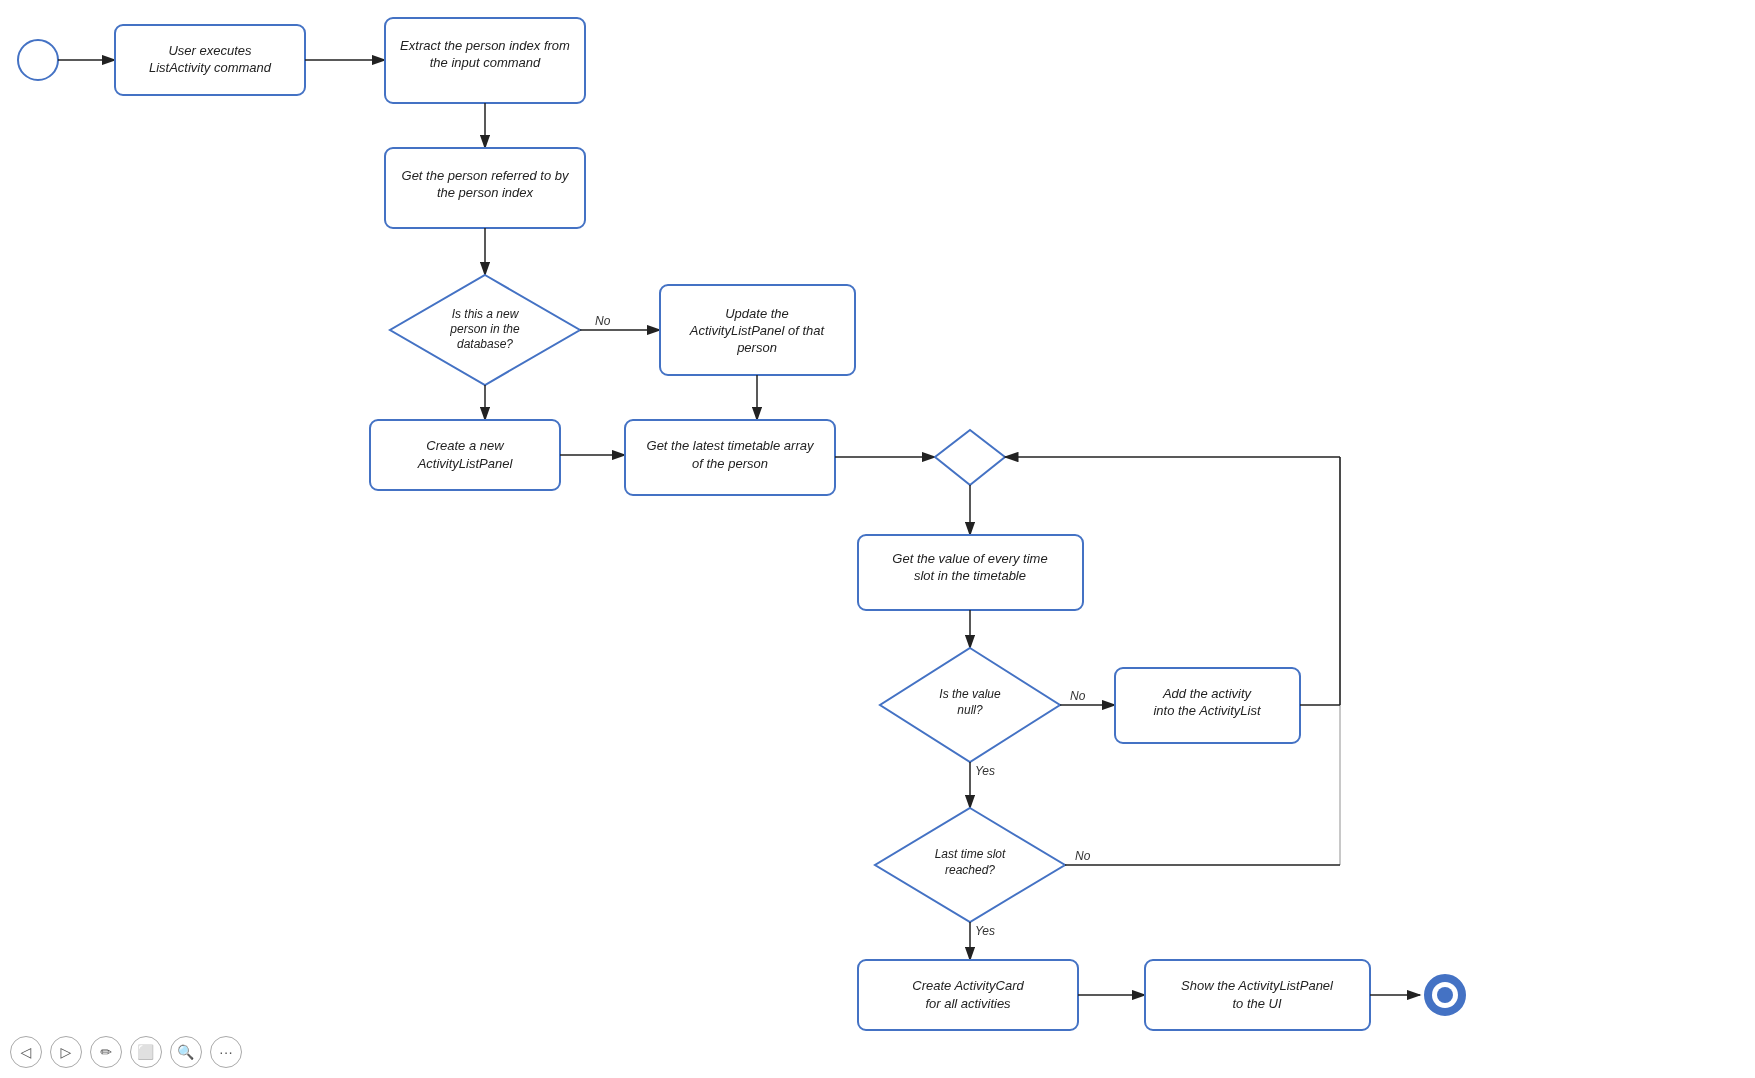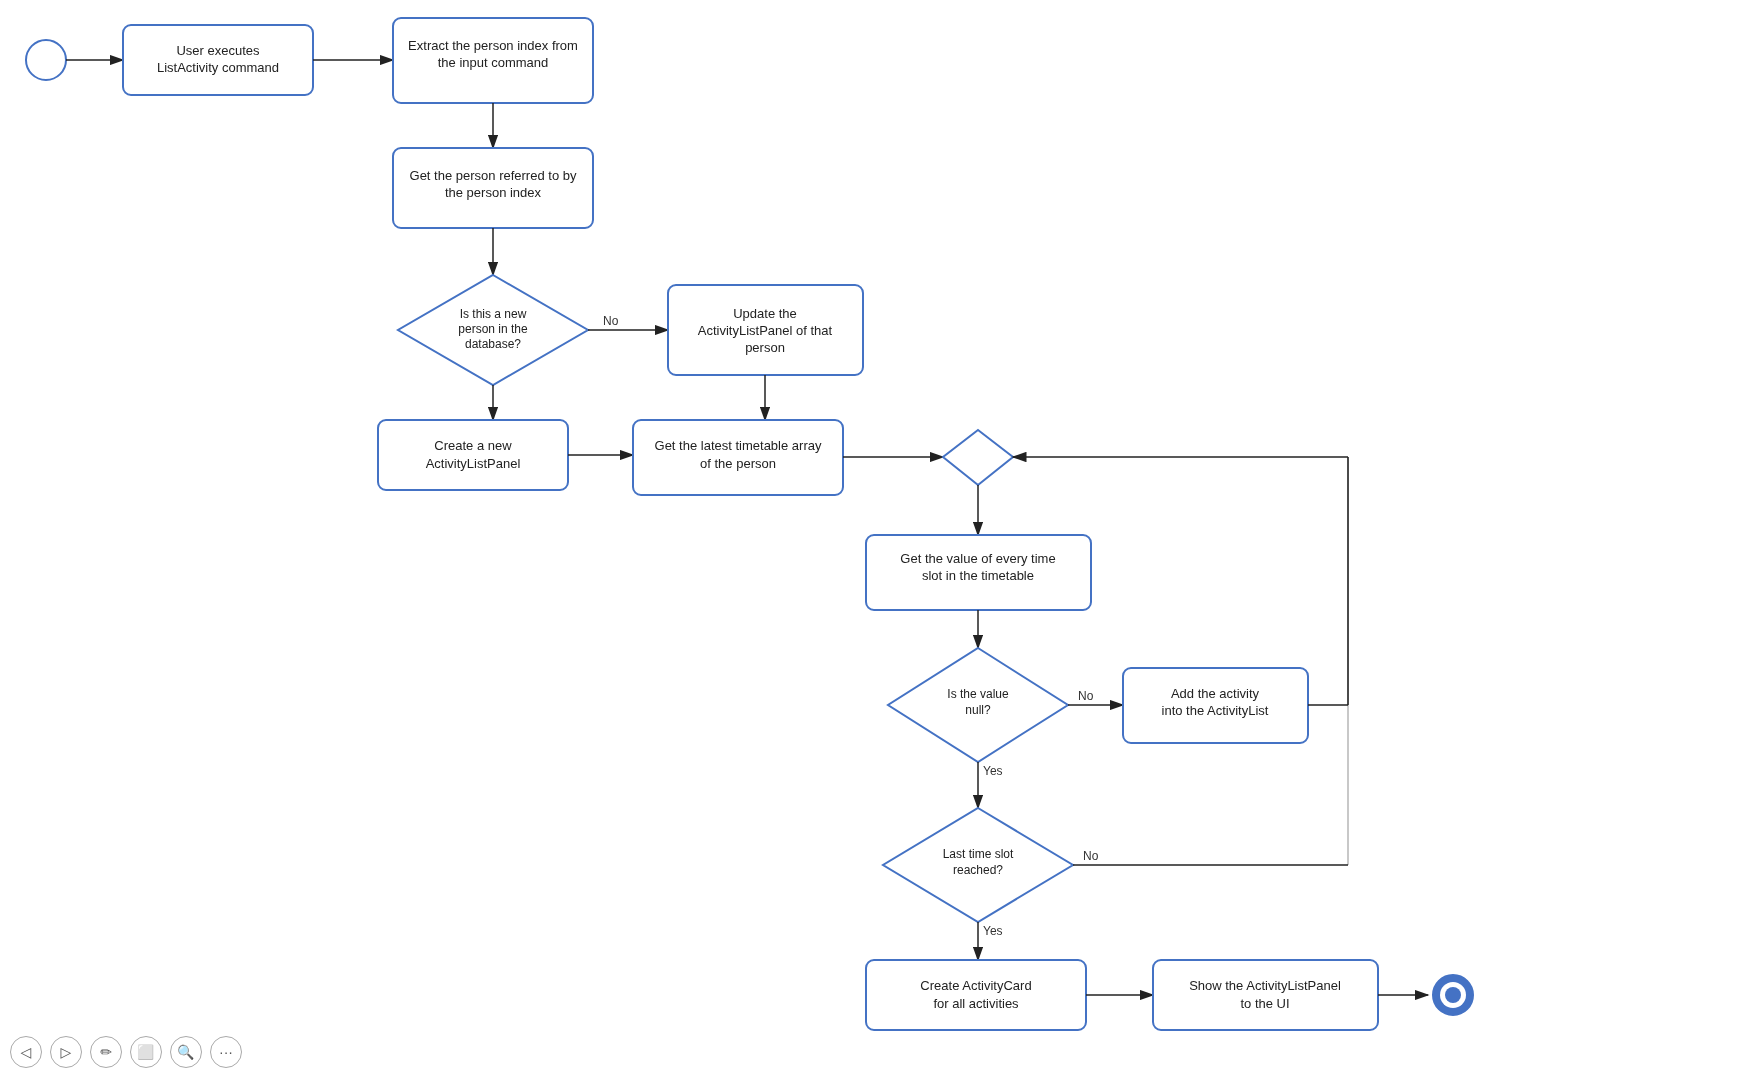--- a/index.html
+++ b/index.html
@@ -6,23 +6,24 @@
     body {
       background: #fff;
       font-family: Arial, sans-serif;
       width: 1755px;
       height: 1078px;
       overflow: hidden;
       position: relative;
     }
     .diagram-container {
       position: absolute;
-      top: 0; left: 8px;
+      top: 0; left: 0;
       width: 1450px;
       height: 1078px;
+      font-style: italic;
     }
     svg {
       position: absolute;
       top: 0; left: 0;
       width: 1755px;
       height: 1078px;
     }
     
     .toolbar {
       position: absolute;

